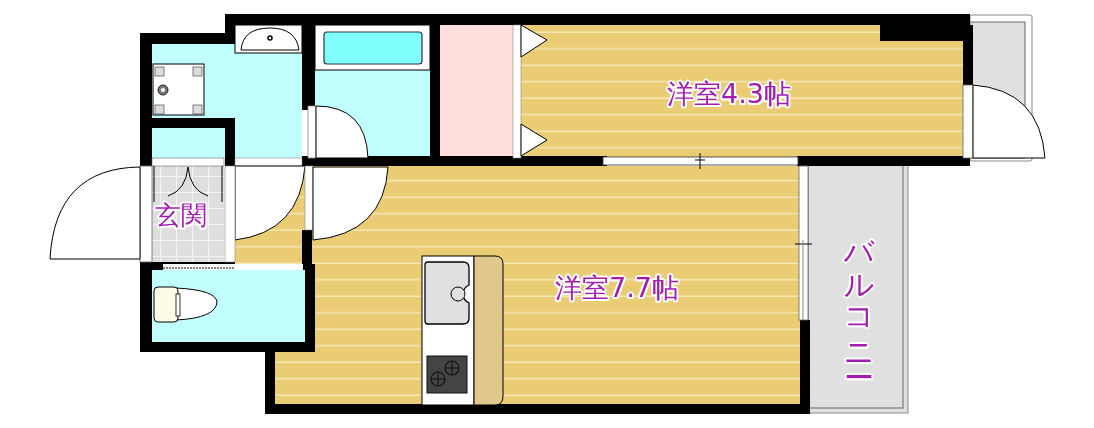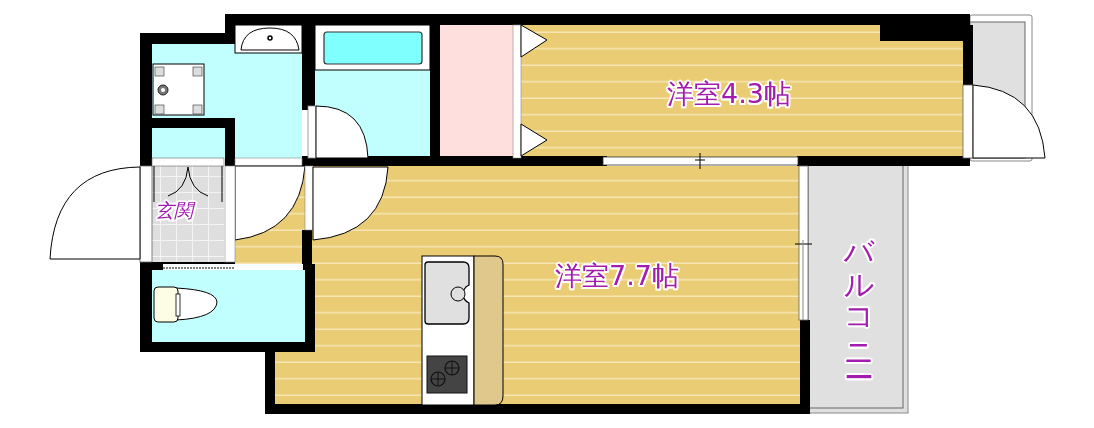--- a/index.html
+++ b/index.html
@@ -173,15 +173,15 @@
     <g>
       <rect x="427" y="356" width="40" height="37" fill="#444" stroke="#111" stroke-width="1"></rect>
       <circle cx="438" cy="379" r="7" fill="none" stroke="#111" stroke-width="1.2"></circle>
       <circle cx="452" cy="368" r="7" fill="none" stroke="#111" stroke-width="1.2"></circle>
       <path d="M431 379 H445 M438 372 V386 M445 368 H459 M452 361 V375" stroke="#111" stroke-width="1"></path>
     </g>
   </g>
 </svg>
 
 <div class="label label-room" style="left:667px; top:76px;">洋室4.3帖</div>
-<div class="label label-room" style="left:555px; top:258px;">洋室7.7帖</div>
-<div class="label label-room" style="left:155px; top:198px; font-size:19px;font-style:italic;">玄関</div>
+<div class="label label-room" style="left:555px; top:270px;">洋室7.7帖</div>
+<div class="label label-room" style="left:155px; top:198px; font-size:26px;">玄関</div>
 <div class="label label-vert" style="left:838px; top:218px;">バルコニー</div>
 
 </body></html>

